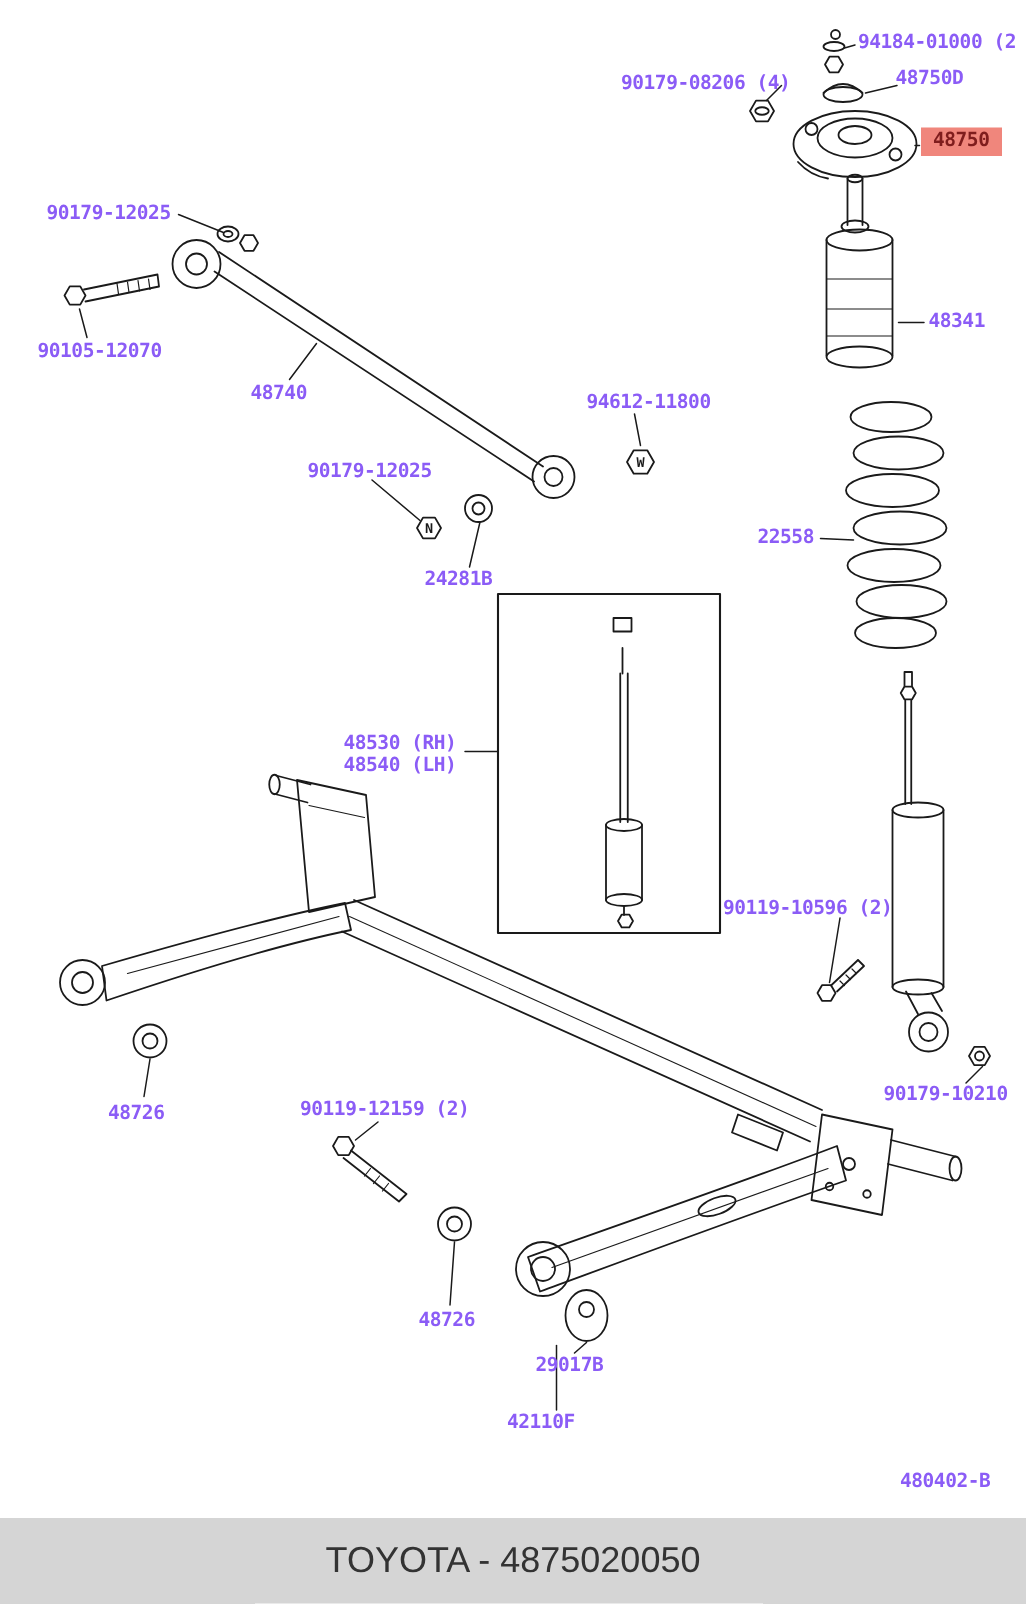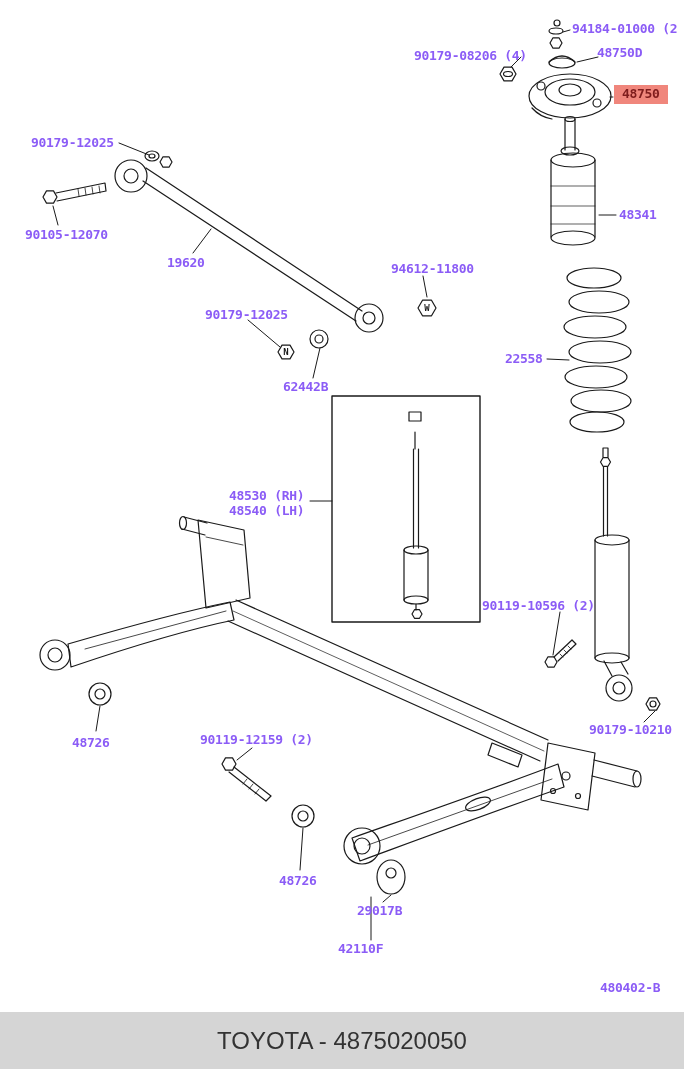--- a/index.html
+++ b/index.html
@@ -217,24 +217,24 @@
       <text x="286" y="355">N</text>
     </g>
   </svg>
 
   <div class="lbl" style="left:572px;top:22px">94184-01000 (2</div>
   <div class="lbl" style="left:414px;top:49px">90179-08206 (4)</div>
   <div class="lbl" style="left:597px;top:46px">48750D</div>
   <div class="lbl highlight" style="left:614px;top:85px">48750</div>
   <div class="lbl" style="left:31px;top:136px">90179-12025</div>
   <div class="lbl" style="left:25px;top:228px">90105-12070</div>
-  <div class="lbl" style="left:167px;top:256px">19620</div>
+  <div class="lbl" style="left:167px;top:256px">48740</div>
   <div class="lbl" style="left:391px;top:262px">94612-11800</div>
   <div class="lbl" style="left:205px;top:308px">90179-12025</div>
-  <div class="lbl" style="left:283px;top:380px">62442B</div>
+  <div class="lbl" style="left:283px;top:380px">24281B</div>
   <div class="lbl" style="left:619px;top:208px">48341</div>
   <div class="lbl" style="left:505px;top:352px">22558</div>
   <div class="lbl" style="left:229px;top:489px">48530 (RH)</div>
   <div class="lbl" style="left:229px;top:504px">48540 (LH)</div>
   <div class="lbl" style="left:482px;top:599px">90119-10596 (2)</div>
   <div class="lbl" style="left:72px;top:736px">48726</div>
   <div class="lbl" style="left:200px;top:733px">90119-12159 (2)</div>
   <div class="lbl" style="left:589px;top:723px">90179-10210</div>
   <div class="lbl" style="left:279px;top:874px">48726</div>
   <div class="lbl" style="left:357px;top:904px">29017B</div>

